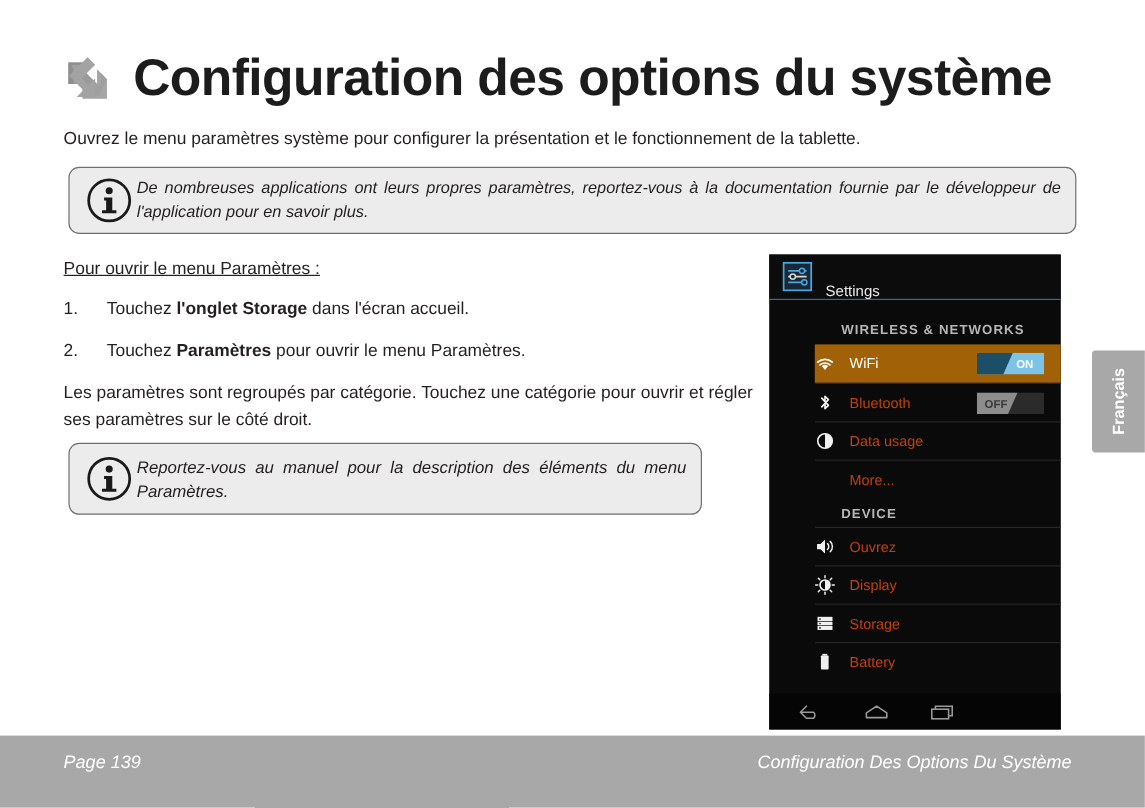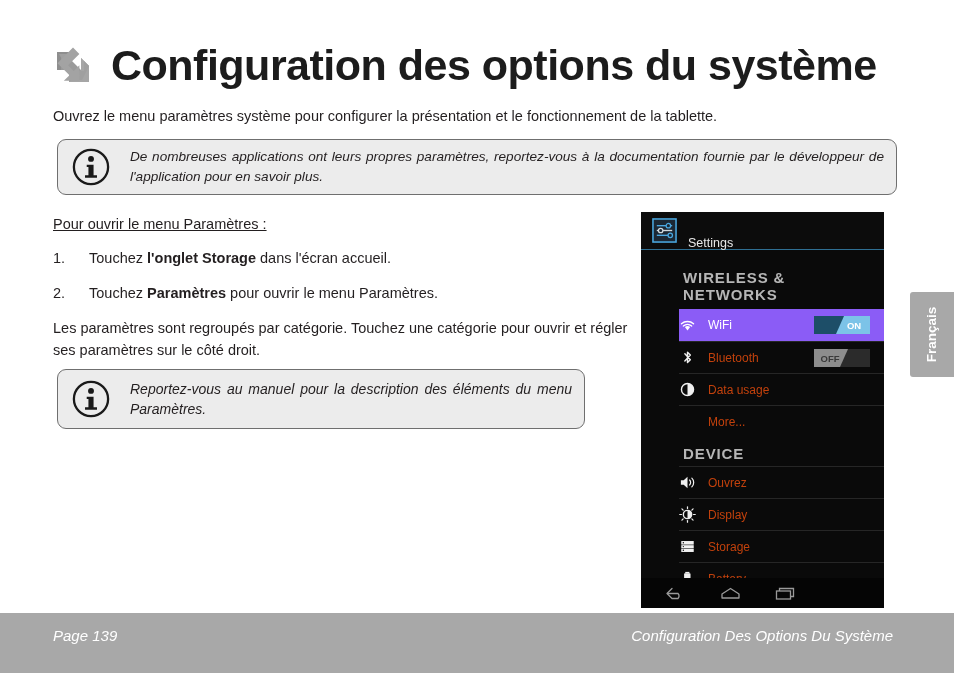--- a/index.html
+++ b/index.html
@@ -53,21 +53,21 @@
   
   .note-box {
     position: absolute;
     box-sizing: border-box;
     background: #ececec;
     border: 1.5px solid #6f6f6f;
     border-radius: 9px;
     display: flex;
     align-items: center;
     padding: 7px 12px 7px 14px;
-    gap: 20px;
+    gap: 4px;
   }
   .note-box.note-1 {
     left: 57px;
     top: 139px;
     width: 840px;
     height: 56px;
   }
   .note-box.note-2 {
     left: 57px;
     top: 369px;
@@ -159,40 +159,40 @@
     color: #e8e8e8;
     font-size: 12.5px;
     margin-top: 24px;
   }
   .settings-list {
     position: relative;
     padding-top: 6px;
   }
   .section-label {
     color: #b6b6b6;
-    font-size: 15px;
+    font-size: 11px;
     font-weight: bold;
     letter-spacing: 0.9px;
-    padding: 13px 0 6px 42px;
+    padding: 13px 0 6px 60px;
   }
   .section-label.device-label {
     padding-top: 8px;
     padding-bottom: 4px;
   }
   .settings-row {
     position: relative;
     height: 32px;
     margin-left: 38px;
     display: flex;
     align-items: center;
     border-top: 1px solid #262626;
     box-sizing: border-box;
   }
   .settings-row.selected {
-    background: #8b5cf6;
+    background: #a16207;
     border-top: none;
     margin-left: 38px;
   }
   .row-icon {
     width: 17px;
     height: 17px;
     flex: 0 0 auto;
     margin-right: 12px;
     display: block;
   }

